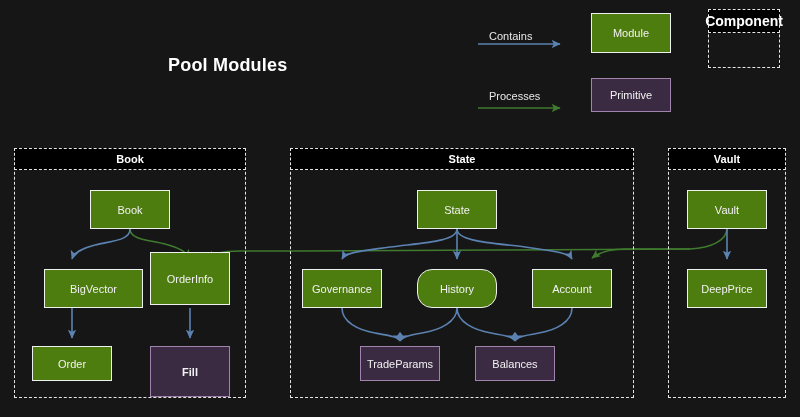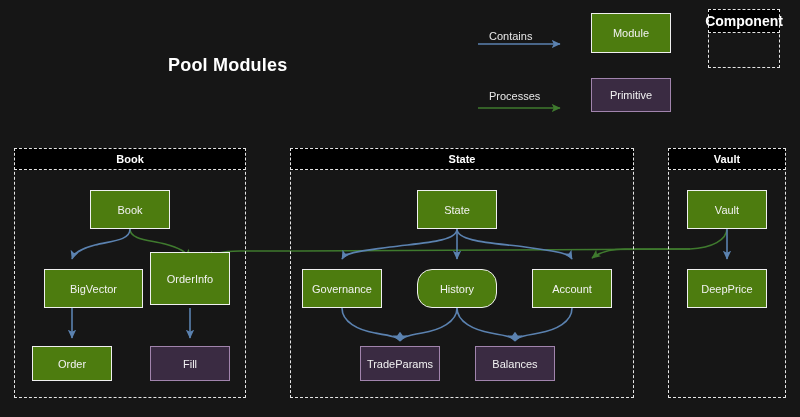--- a/index.html
+++ b/index.html
@@ -132,21 +132,21 @@
   <div class="legend-comp-body"></div>
   <div class="legend-comp-title">Component</div>
 
   <div class="group" style="left:14px;top:152px;width:232px;height:246px;"></div>
   <div class="group-title" style="left:14px;top:148px;width:232px;height:22px;">Book</div>
 
   <div class="node" style="left:90px;top:190px;width:80px;height:39px;">Book</div>
   <div class="node" style="left:32px;top:269px;width:99px;height:39px;margin-left:12px;">BigVector</div>
   <div class="node" style="left:150px;top:252px;width:80px;height:53px;">OrderInfo</div>
   <div class="node" style="left:32px;top:346px;width:80px;height:35px;">Order</div>
-  <div class="node primitive" style="left:150px;top:346px;width:80px;height:35px;">Fill</div>
+  <div class="node primitive" style="left:150px;top:346px;width:80px;height:51px;font-weight:bold;">Fill</div>
 
   <div class="group" style="left:290px;top:152px;width:344px;height:246px;"></div>
   <div class="group-title" style="left:290px;top:148px;width:344px;height:22px;">State</div>
 
   <div class="node" style="left:417px;top:190px;width:80px;height:39px;">State</div>
   <div class="node" style="left:302px;top:269px;width:80px;height:39px;">Governance</div>
   <div class="node" style="left:417px;top:269px;width:80px;height:39px;border-radius:15px;">History</div>
   <div class="node" style="left:532px;top:269px;width:80px;height:39px;">Account</div>
   <div class="node primitive" style="left:360px;top:346px;width:80px;height:35px;">TradeParams</div>
   <div class="node primitive" style="left:475px;top:346px;width:80px;height:35px;">Balances</div>

